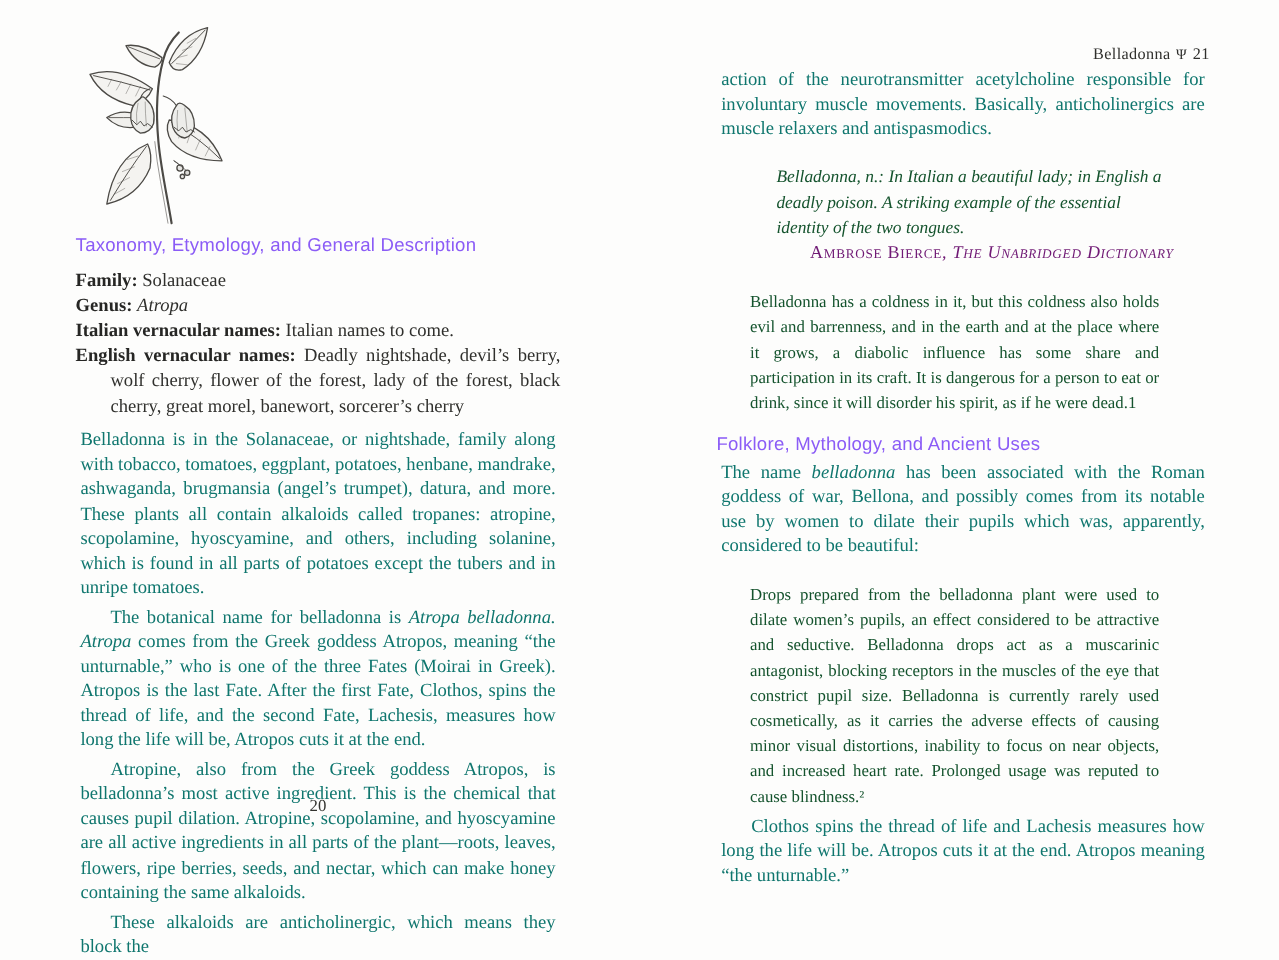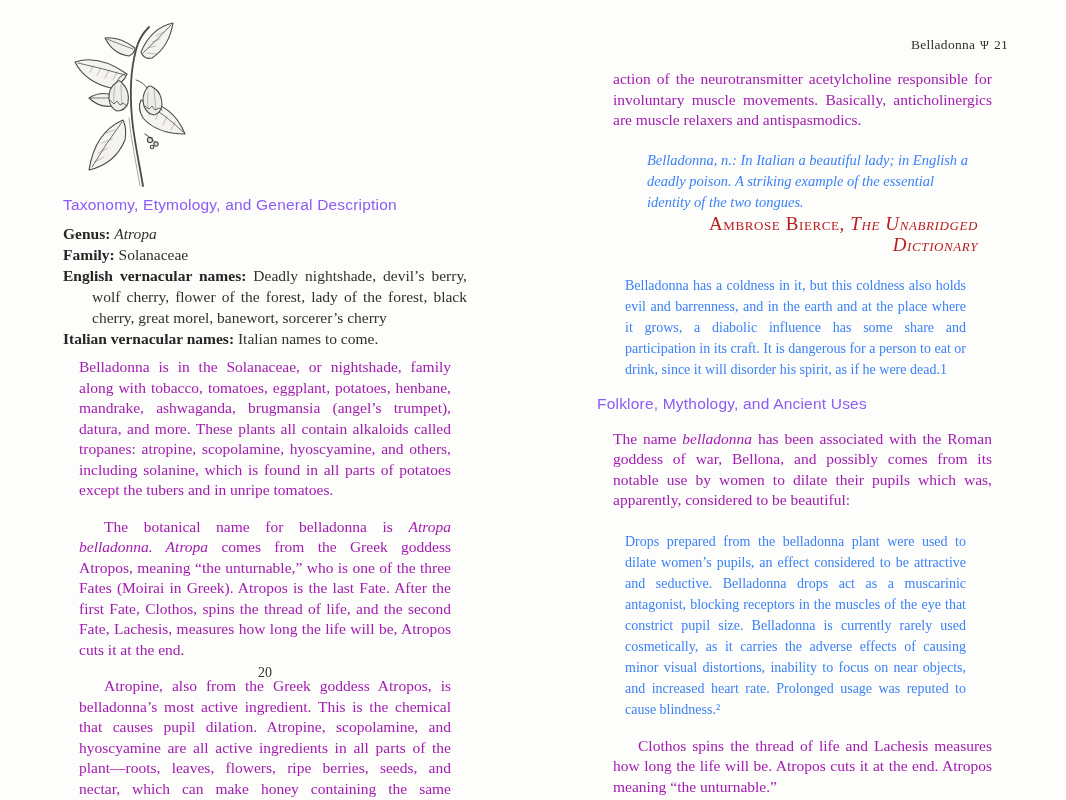--- a/index.html
+++ b/index.html
@@ -42,25 +42,25 @@
     font-weight: normal;
     font-size: 15.5px;
     letter-spacing: 0.2px;
     color: #8b5cf6;
   }
   .taxonomy { margin-top: 9px; font-size: 15.5px; line-height: 21px; }
   .tax-item { padding-left: 29px; text-indent: -29px; text-align: justify; }
   .tax-label { font-weight: bold; color: #262624; }
 
   p.body {
-    margin: 16px;
+    margin: 4px;
     font-size: 15.5px;
     line-height: 20.5px;
     text-align: justify;
-    color: #a21caf;
+    color: #0f766e;
   }
   p.mt  { margin-top: 8px; }
   p.ind { text-indent: 25px; }
 
   .folio {
     position: absolute; bottom: 30px; left: 0; width: 100%;
     text-align: center; font-size: 14px; color: #33332f;
   }
 
   
@@ -70,34 +70,34 @@
     font-size: 13.5px;
     letter-spacing: 0.3px;
     color: #2f2f2c;
   }
   .running-head .glyph { font-size: 12px; padding: 0 1px; }
 
   .quote {
     font-size: 14px;
     line-height: 21px;
     text-align: justify;
-    color: #3b82f6;
+    color: #14532d;
   }
   .quote-bierce {
     margin: 19px 30px 0 50px;
     font-style: italic;
     font-size: 14.5px;
     text-align: left;
   }
   .attribution {
     margin: 0 30px 0 50px;
     text-align: right;
-    font-size: 19px;
+    font-size: 15px;
     line-height: 21px;
-    color: #b91c1c;
+    color: #701a75;
   }
   .smallcaps { font-variant: small-caps; letter-spacing: 0.6px; }
   .attribution .work { font-style: italic; }
   .quote-block { margin: 20px 42px 0 28px; }
   .rp-para { margin-top: 19px; }
   .rp-heading { margin-top: 15px; }
   .rp-para-tight { margin-top: 10px; }
 </style>
 </head>
 <body>
@@ -147,24 +147,24 @@
         <circle cx="95" cy="120" r="2.6" fill="#e7e6e3"></circle>
         <circle cx="101" cy="124" r="2.2" fill="#dcdbd8"></circle>
         <circle cx="97" cy="127" r="1.8" fill="#e7e6e3"></circle>
         <path d="M90 114 Q94 116 95 118 M90 114 Q98 120 100 122" stroke-width="0.7"></path>
       </svg>
     </div>
 
     <h2 class="section-heading">Taxonomy, Etymology, and General Description</h2>
 
     <div class="taxonomy">
+      <div class="tax-item"><span class="tax-label">Family:</span> <span>Solanaceae</span></div>
       <div class="tax-item"><span class="tax-label">Genus:</span> <i>Atropa</i></div>
-      <div class="tax-item"><span class="tax-label">Family:</span> <span>Solanaceae</span></div>
+      <div class="tax-item"><span class="tax-label">Italian vernacular names:</span> <span>Italian names to come.</span></div>
       <div class="tax-item"><span class="tax-label">English vernacular names:</span> <span>Deadly nightshade, devil’s berry, wolf cherry, flower of the forest, lady of the forest, black cherry, great morel, banewort, sorcerer’s cherry</span></div>
-      <div class="tax-item"><span class="tax-label">Italian vernacular names:</span> <span>Italian names to come.</span></div>
     </div>
 
     <p class="body mt">Belladonna is in the Solanaceae, or nightshade, family along with tobacco, tomatoes, eggplant, potatoes, henbane, mandrake, ashwaganda, brugmansia (angel’s trumpet), datura, and more. These plants all contain alkaloids called tropanes: atropine, scopolamine, hyoscyamine, and others, including solanine, which is found in all parts of potatoes except the tubers and in unripe tomatoes.</p>
 
     <p class="body ind"><span>The botanical name for belladonna is </span><i>Atropa belladonna. Atropa</i><span> comes from the Greek goddess Atropos, meaning “the unturnable,” who is one of the three Fates (Moirai in Greek). Atropos is the last Fate. After the first Fate, Clothos, spins the thread of life, and the second Fate, Lachesis, measures how long the life will be, Atropos cuts it at the end.</span></p>
 
     <p class="body ind">Atropine, also from the Greek goddess Atropos, is belladonna’s most active ingredient. This is the chemical that causes pupil dilation. Atropine, scopolamine, and hyoscyamine are all active ingredients in all parts of the plant—roots, leaves, flowers, ripe berries, seeds, and nectar, which can make honey containing the same alkaloids.</p>
 
     <p class="body ind">These alkaloids are anticholinergic, which means they block the</p>
 

